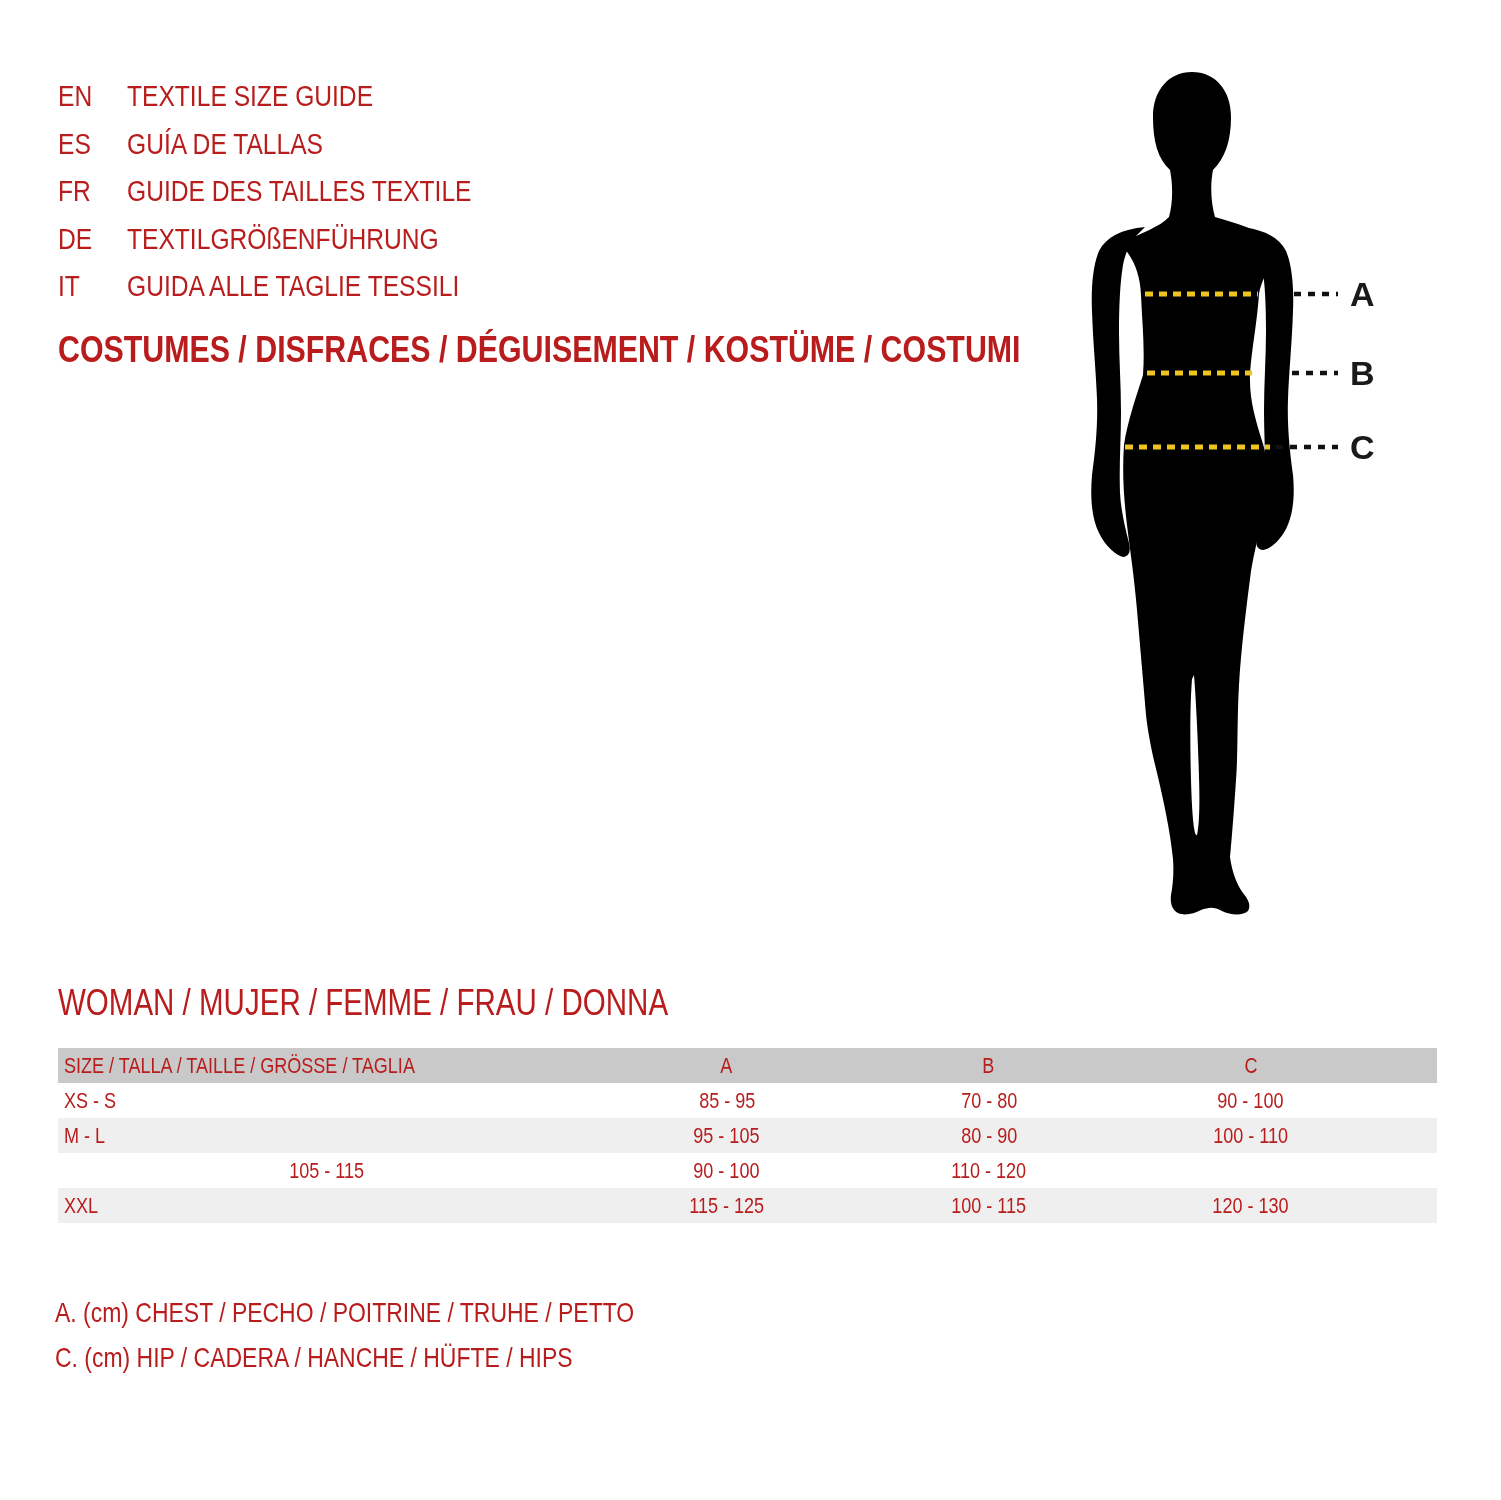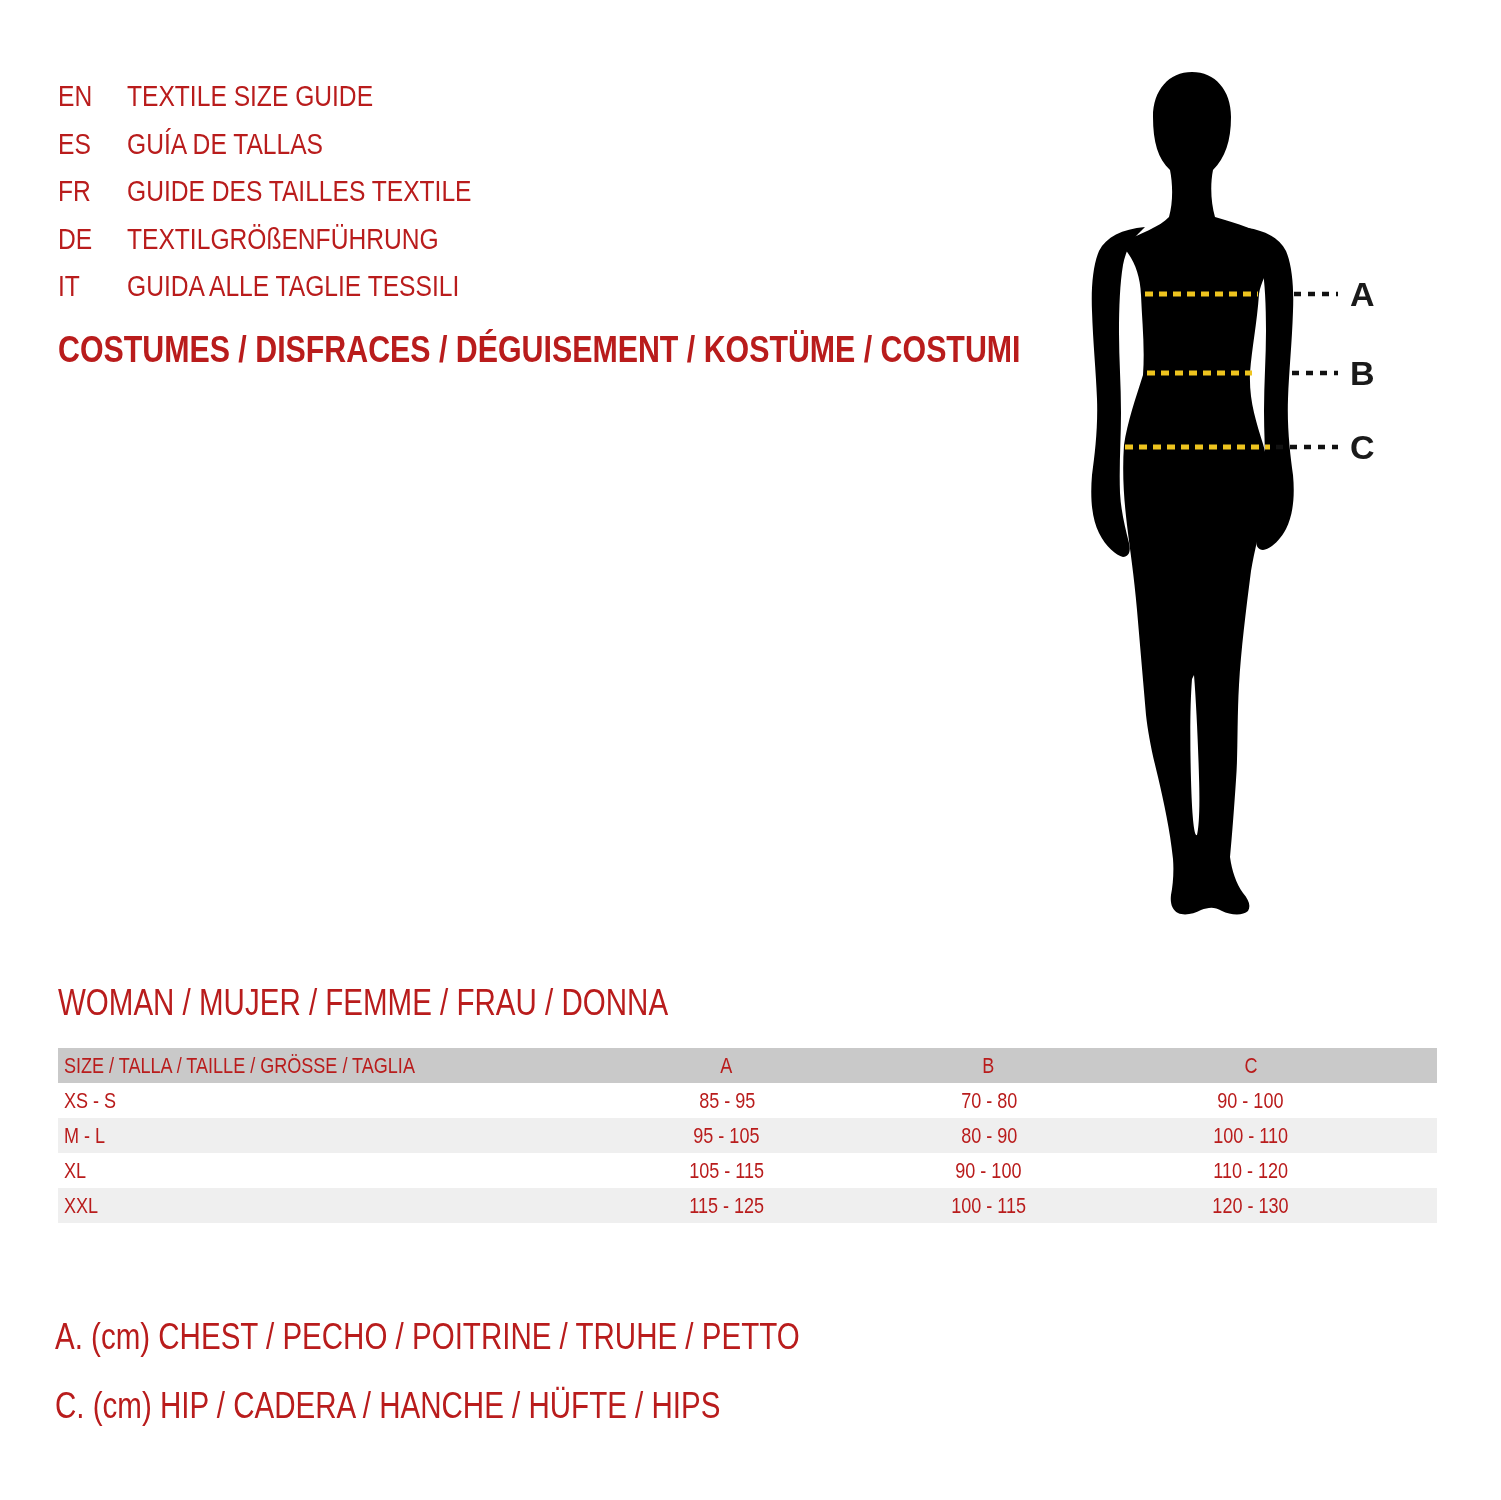--- a/index.html
+++ b/index.html
@@ -34,21 +34,21 @@
   
   .size-table{position:absolute;left:58px;top:1048px;width:1379px;font-size:22px;}
   .trow{display:grid;grid-template-columns:39% 19% 19% 19% 4%;height:35px;align-items:center;}
   .trow.thead{background:#c9c9c9;}
   .trow.alt{background:#efefef;}
   .trow .c0{padding-left:6px;text-align:left;}
   .trow .cc{text-align:center;}
 
   
   .legend{position:absolute;left:55px;top:1290px;}
-  .legend-row{height:45px;line-height:45px;font-size:36px;margin-top:24px;}
+  .legend-row{height:45px;line-height:45px;font-size:28px;}
 </style>
 </head>
 <body>
 
 <div class="page">
 
   <div class="langs">
     <div class="lang-row">
       <span class="code cx">EN</span>
       <span class="lab cx">TEXTILE SIZE GUIDE</span>
@@ -184,21 +184,20 @@
       <span></span>
     </div>
     <div class="trow alt">
       <span class="c0"><span class="cx">M - L</span></span>
       <span class="cc"><span class="cxc">95 - 105</span></span>
       <span class="cc"><span class="cxc">80 - 90</span></span>
       <span class="cc"><span class="cxc">100 - 110</span></span>
       <span></span>
     </div>
     <div class="trow">
-      <span class="c0"><span class="cx">XL</span></span>
       <span class="cc"><span class="cxc">105 - 115</span></span>
       <span class="cc"><span class="cxc">90 - 100</span></span>
       <span class="cc"><span class="cxc">110 - 120</span></span>
       <span></span>
     </div>
     <div class="trow alt">
       <span class="c0"><span class="cx">XXL</span></span>
       <span class="cc"><span class="cxc">115 - 125</span></span>
       <span class="cc"><span class="cxc">100 - 115</span></span>
       <span class="cc"><span class="cxc">120 - 130</span></span>

